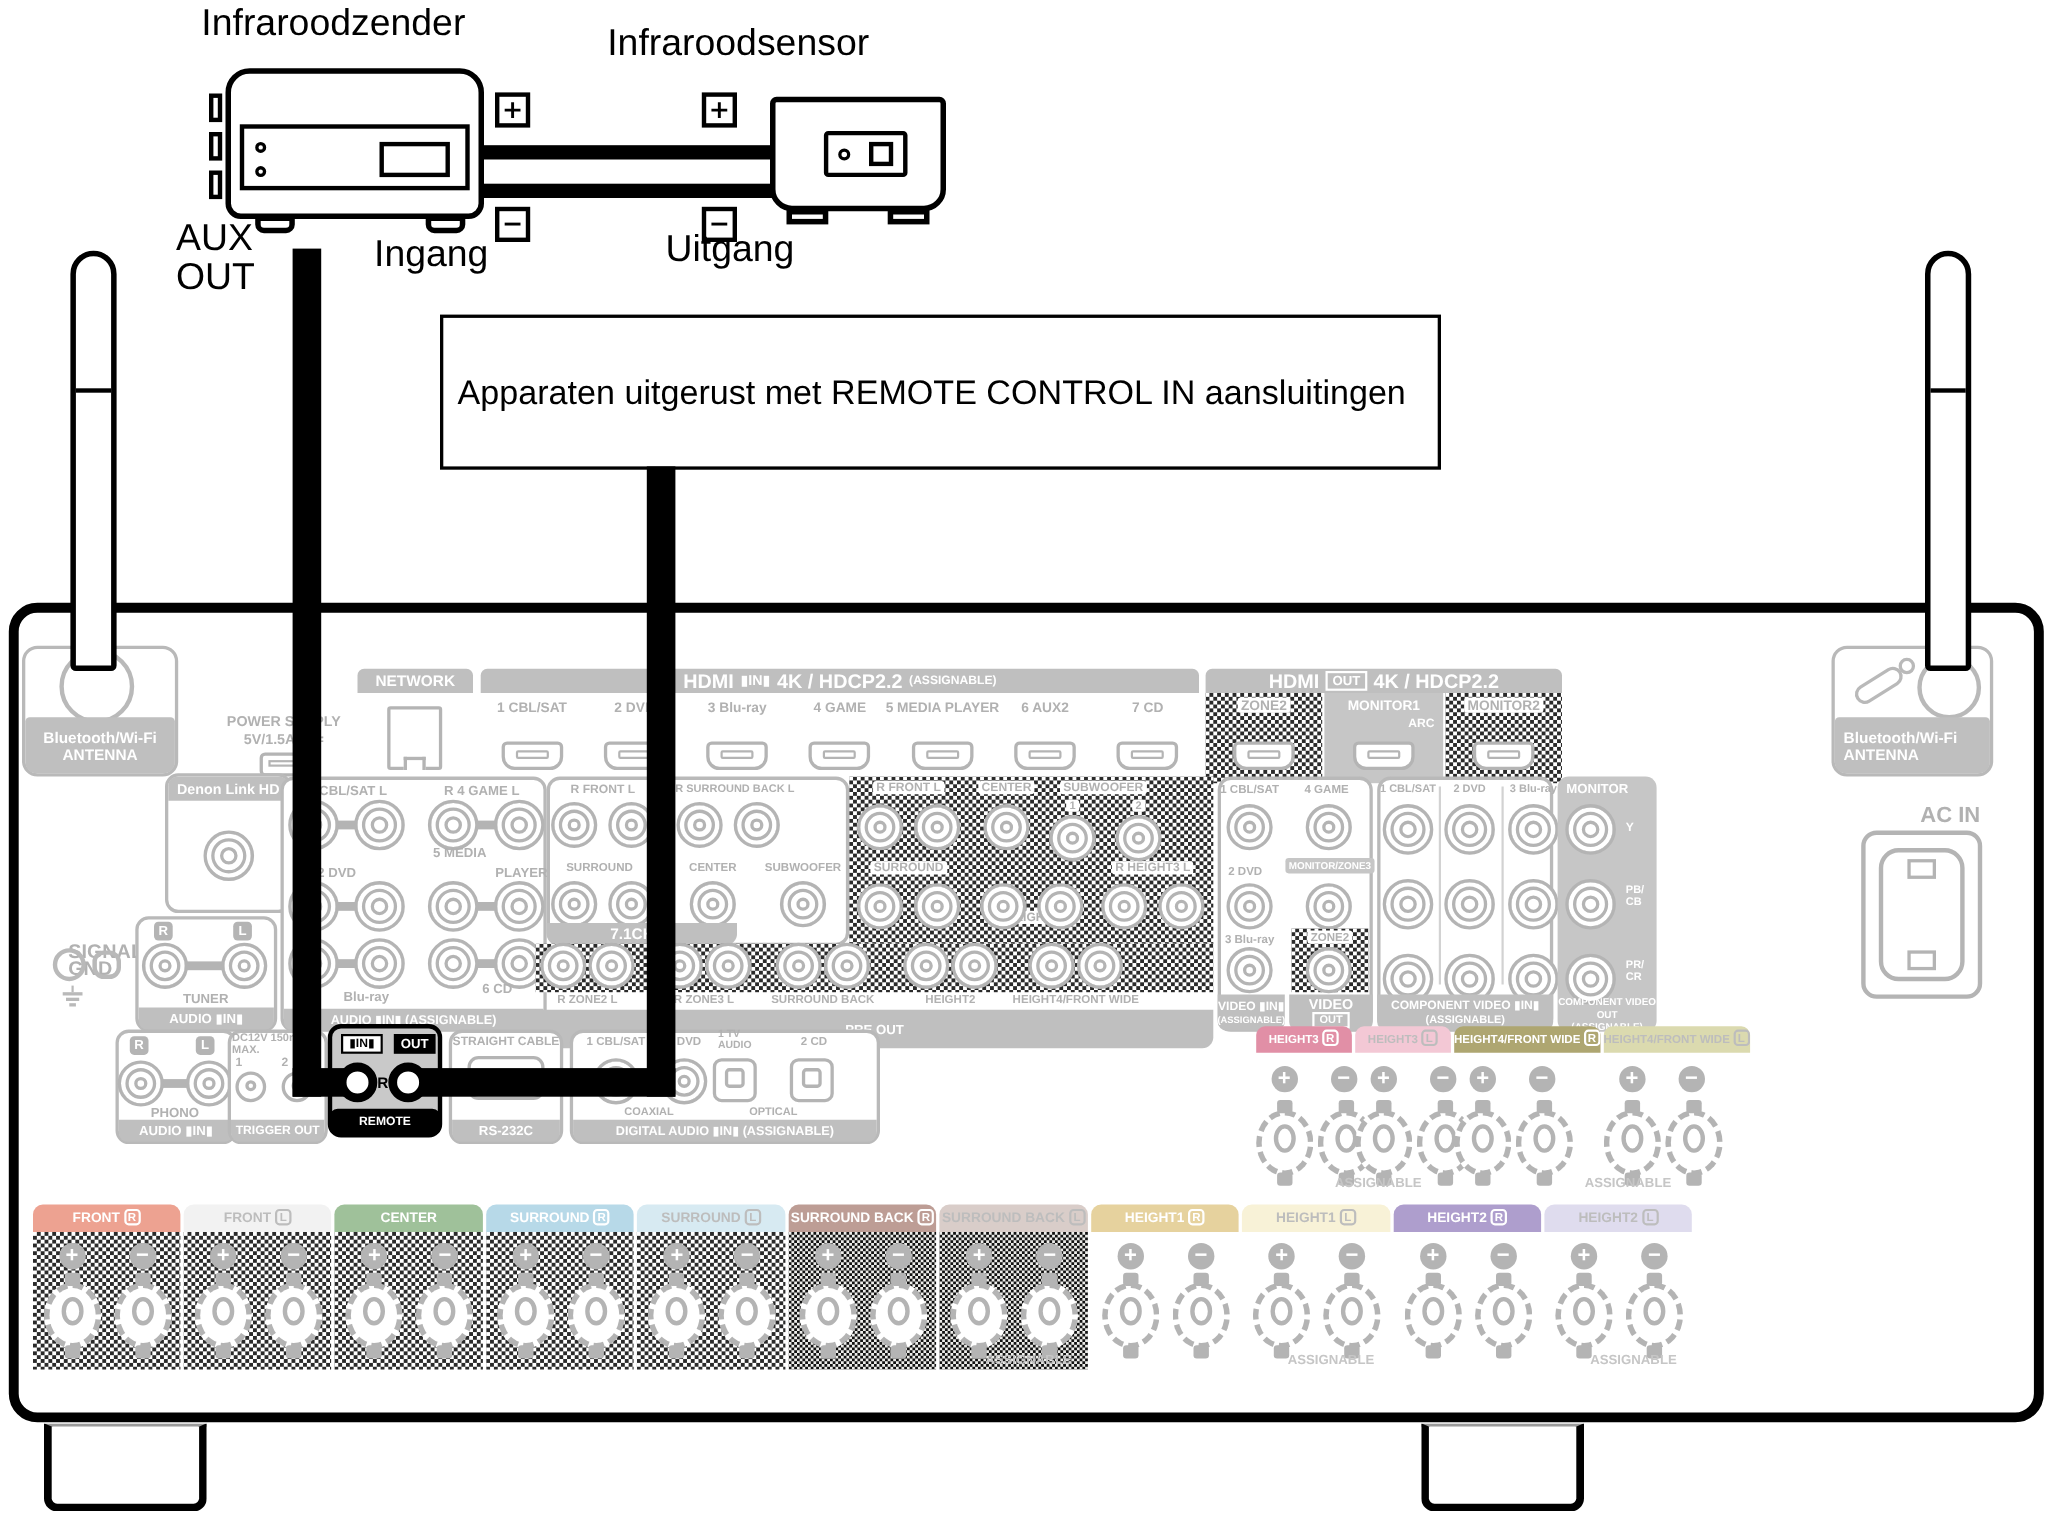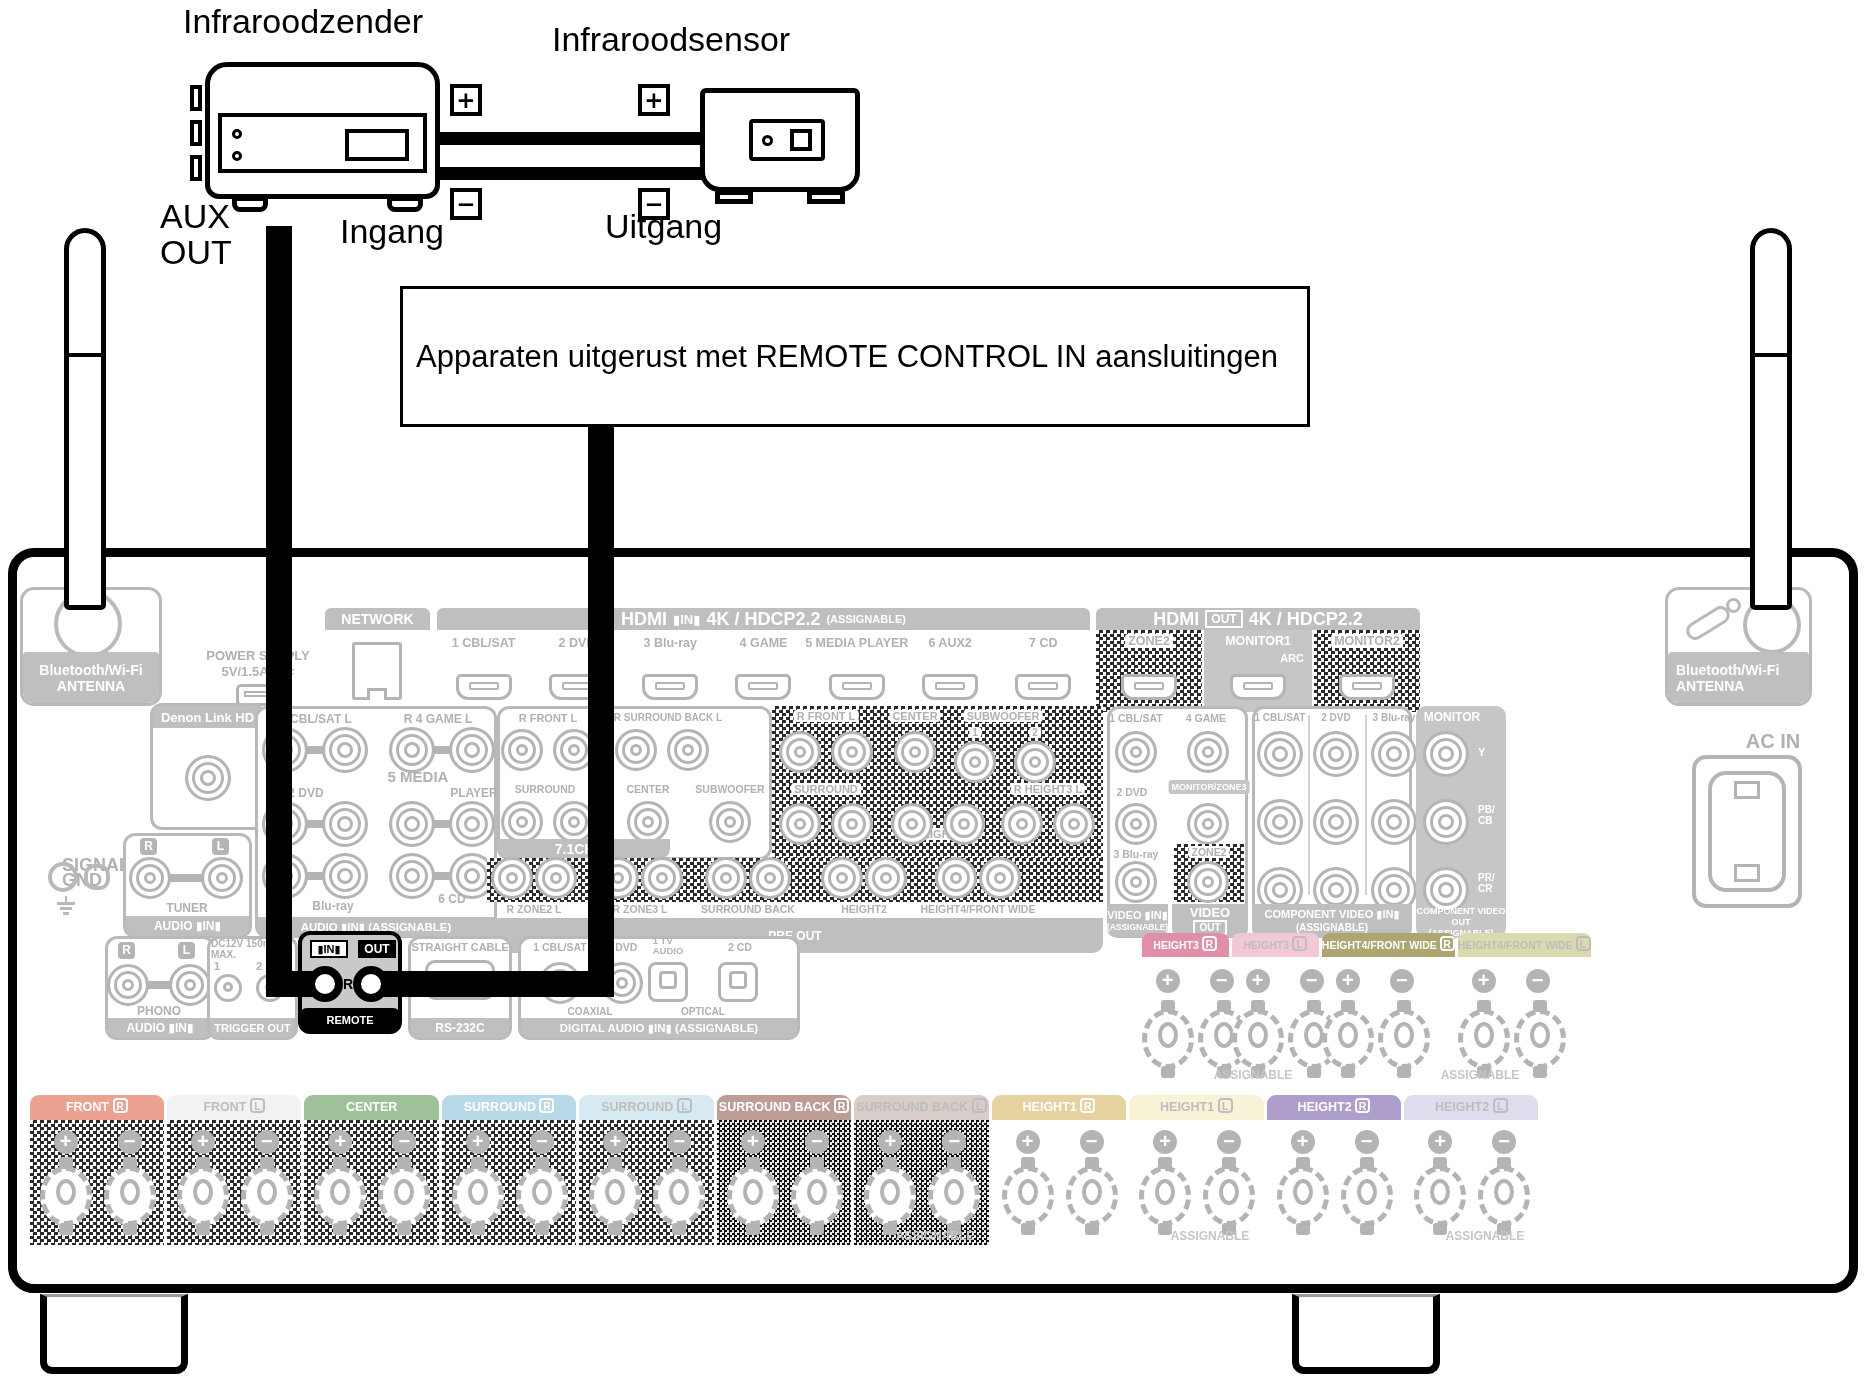--- a/index.html
+++ b/index.html
@@ -211,21 +211,21 @@
   <div class="blk" style="left:255px;top:706px;width:242px;height:232px"></div>
   <div class="gl cx" style="left:315px;top:712px;font-size:12px">R CBL/SAT L</div>
   <div class="gl cx" style="left:438px;top:712px;font-size:12px">R 4 GAME L</div>
   <div class="join" style="left:290px;top:746px;width:52px"></div>
   <div class="join" style="left:418px;top:746px;width:52px"></div>
   <div class="rca" style="left:262px;top:727px"></div>
   <div class="rca" style="left:322px;top:727px"></div>
   <div class="rca" style="left:389px;top:727px"></div>
   <div class="rca" style="left:449px;top:727px"></div>
   <div class="gl cx" style="left:306px;top:786px;font-size:12px">2 DVD</div>
-  <div class="gl cx" style="left:418px;top:768px;font-size:15px">5 MEDIA</div>
+  <div class="gl cx" style="left:418px;top:768px;font-size:12px">5 MEDIA</div>
   <div class="gl cx" style="left:474px;top:786px;font-size:12px">PLAYER</div>
   <div class="join" style="left:290px;top:820px;width:52px"></div>
   <div class="join" style="left:418px;top:820px;width:52px"></div>
   <div class="rca" style="left:262px;top:801px"></div>
   <div class="rca" style="left:322px;top:801px"></div>
   <div class="rca" style="left:389px;top:801px"></div>
   <div class="rca" style="left:449px;top:801px"></div>
   <div class="join" style="left:290px;top:872px;width:52px"></div>
   <div class="join" style="left:418px;top:872px;width:52px"></div>
   <div class="rca" style="left:262px;top:853px"></div>

